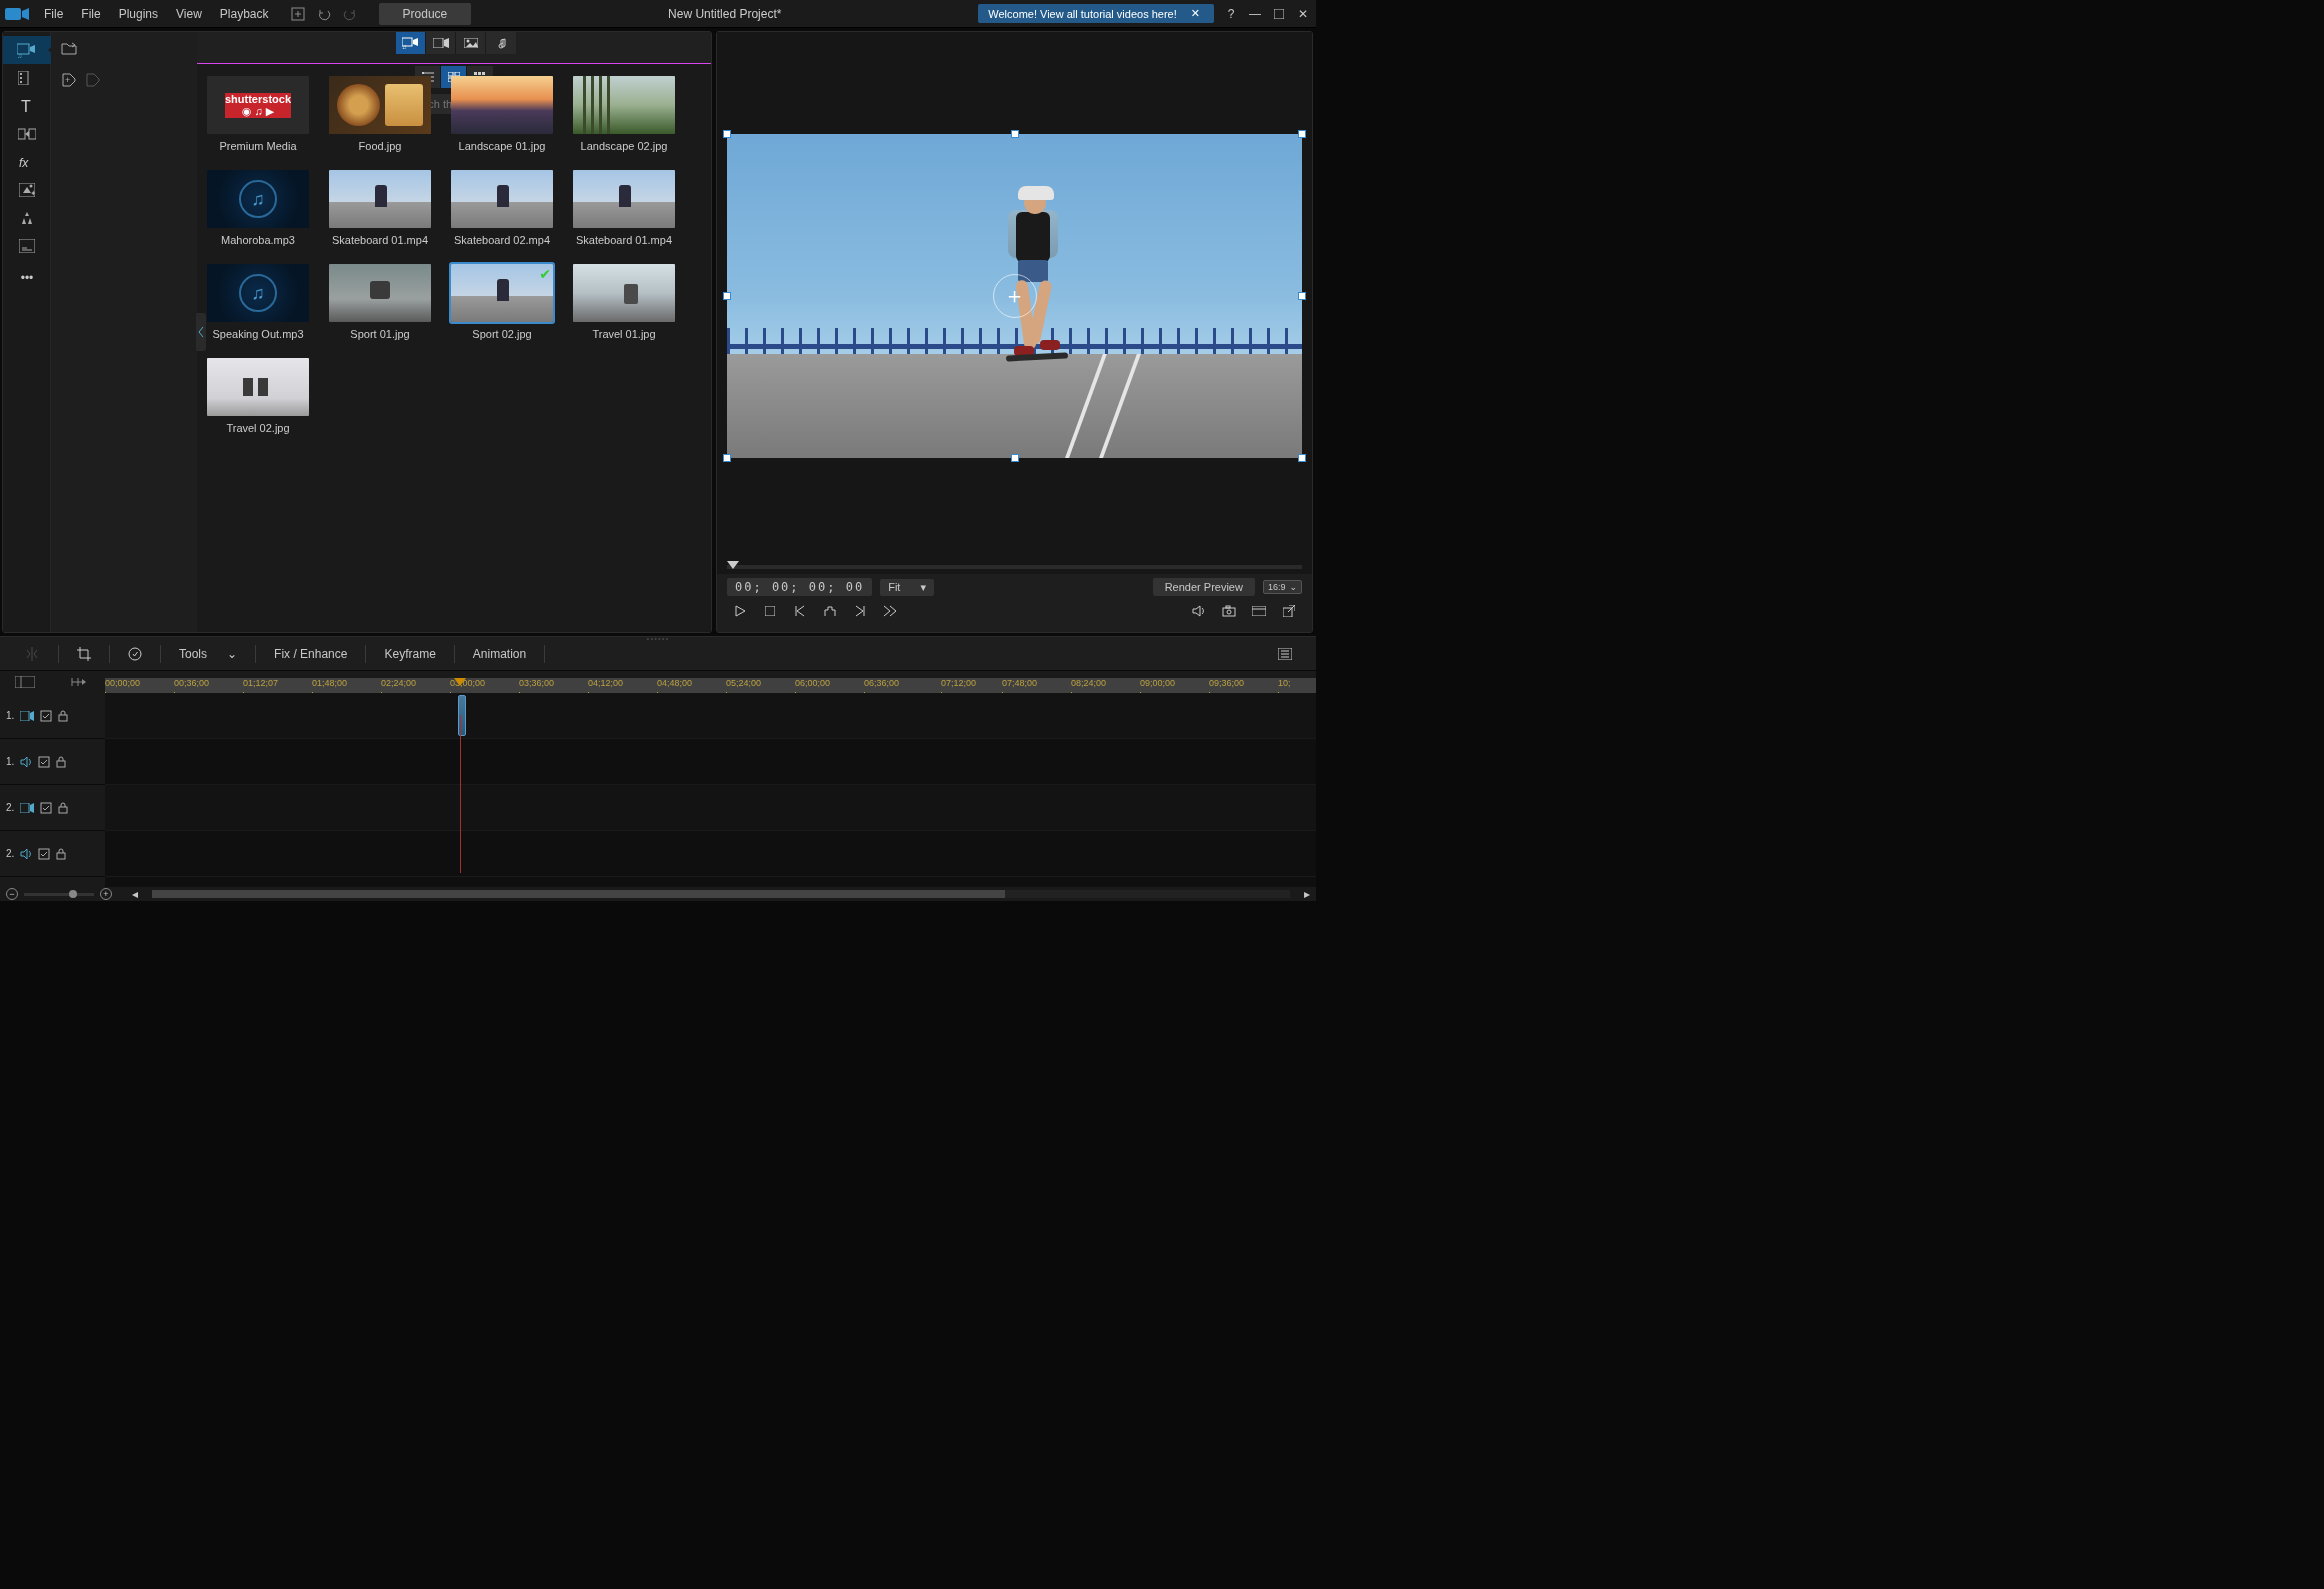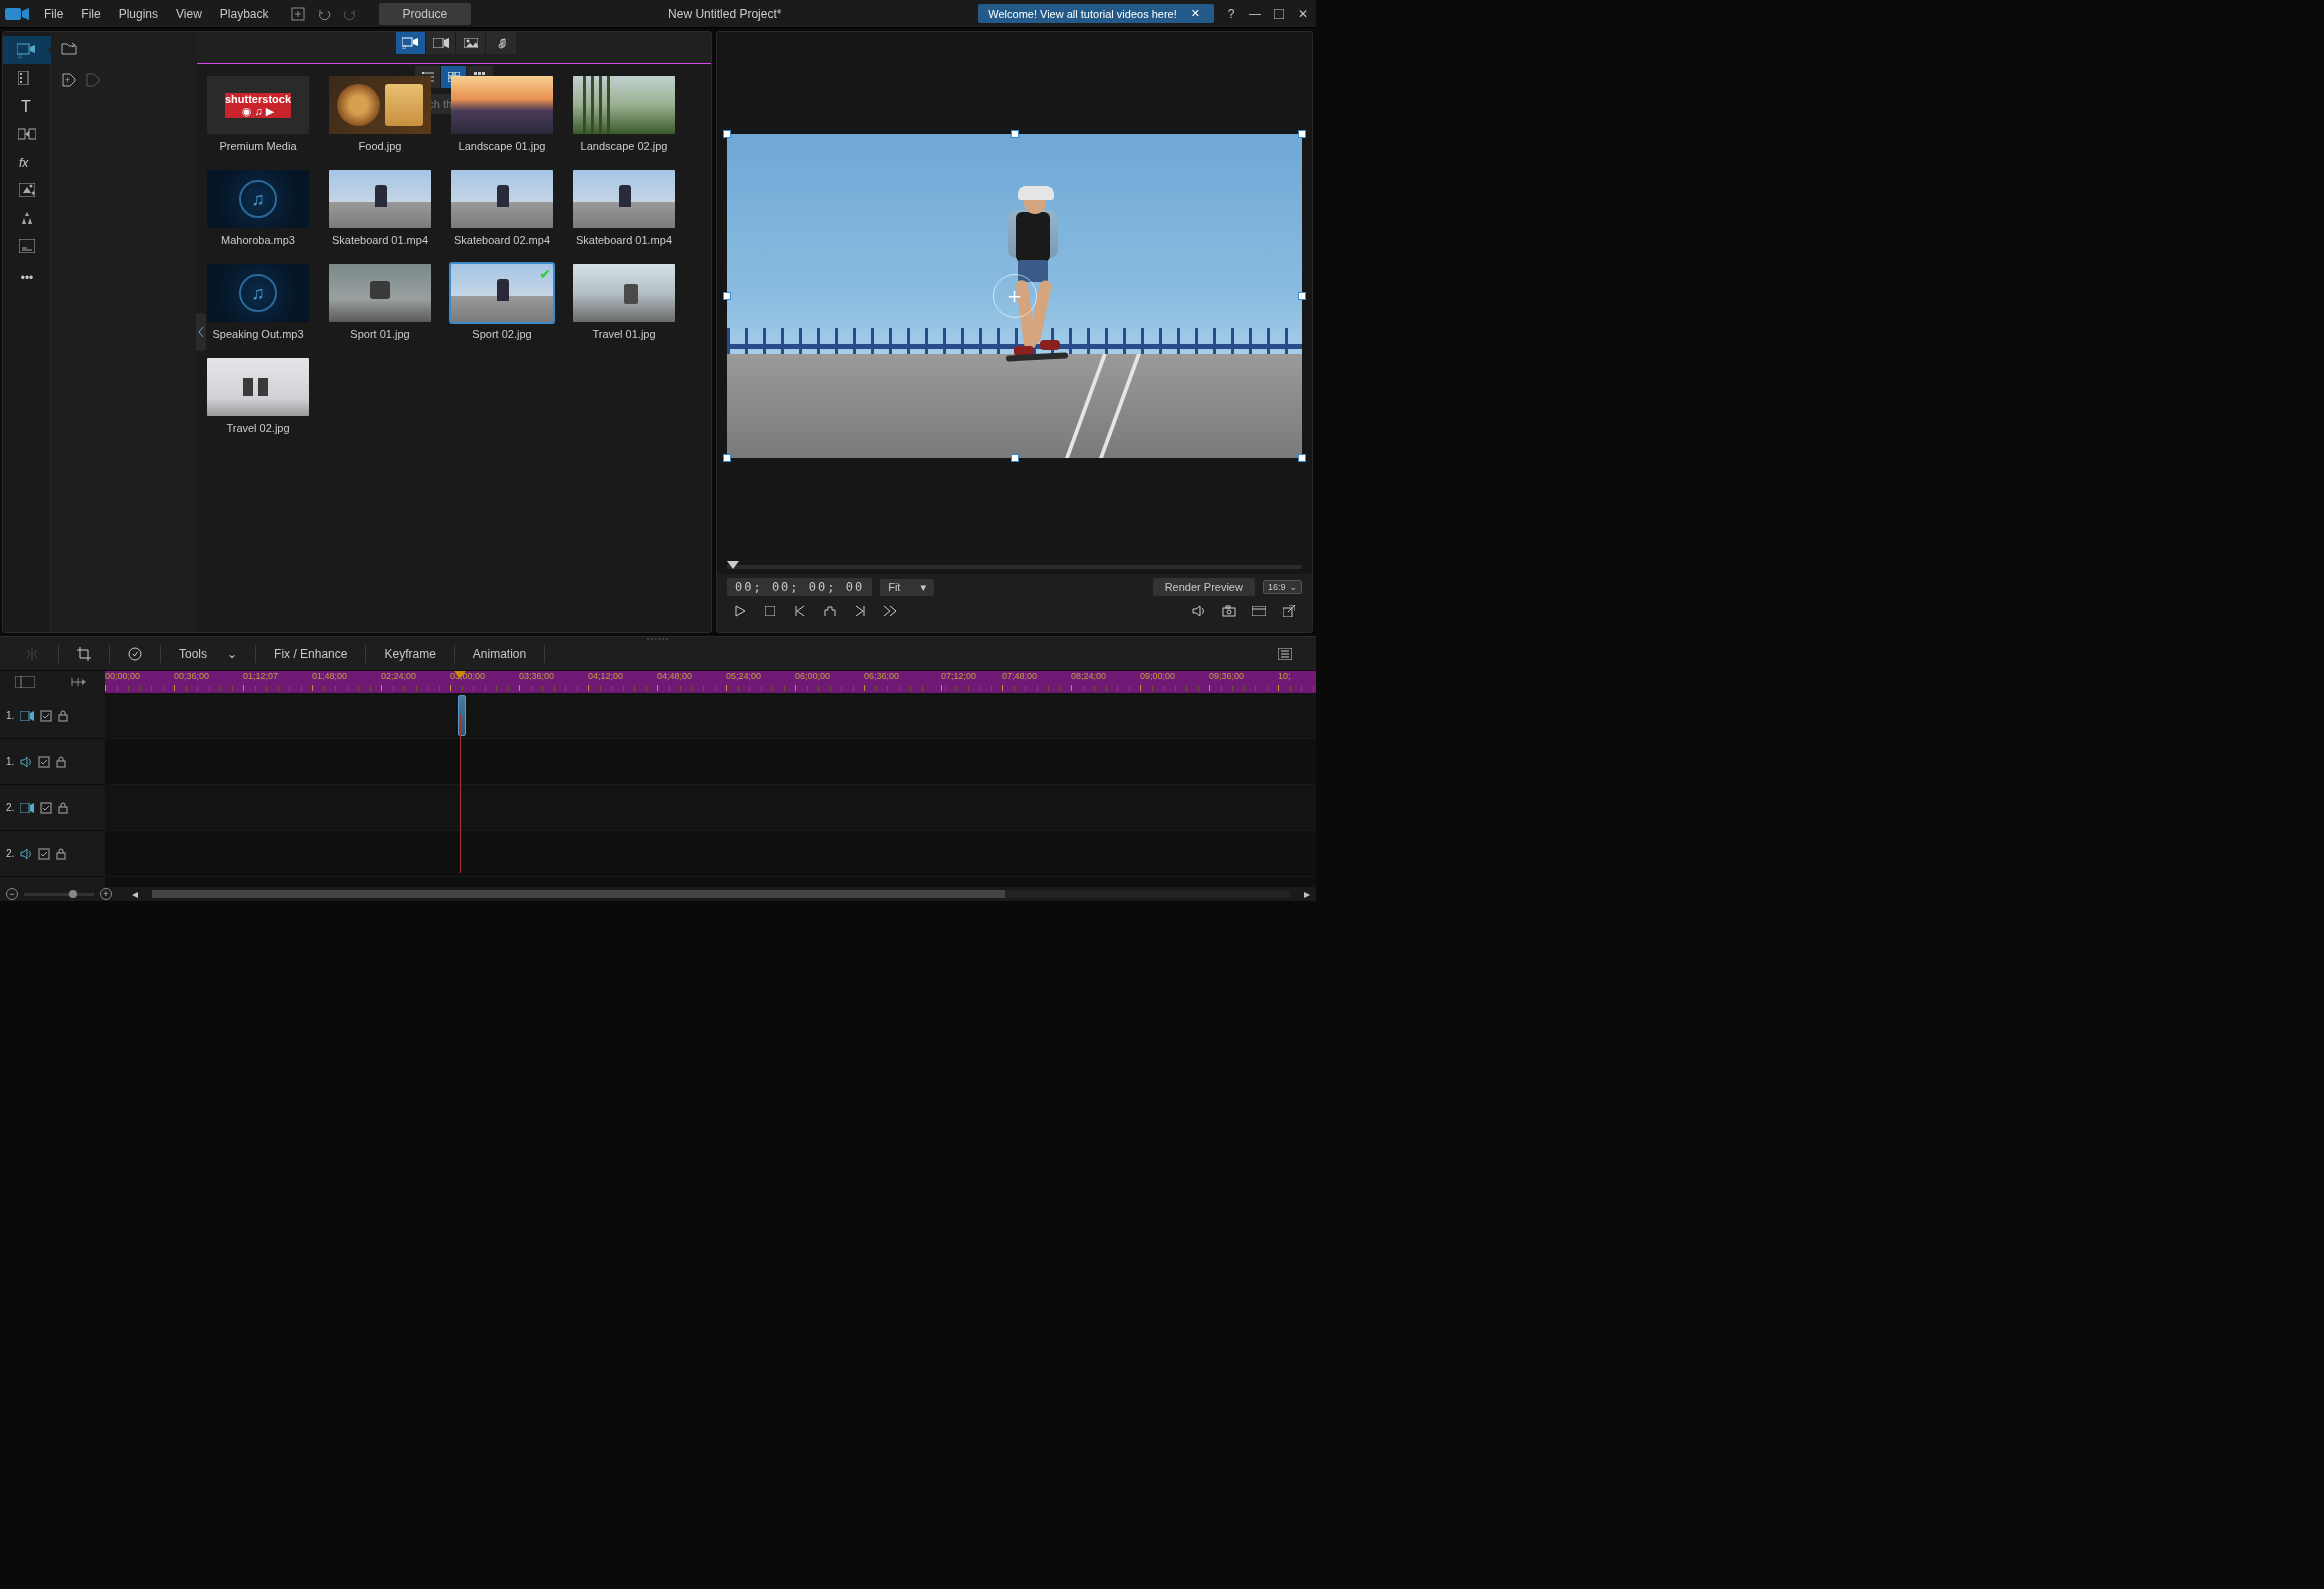--- a/index.html
+++ b/index.html
@@ -73,21 +73,21 @@
 .render-btn { background:#333; padding:3px 12px; border-radius:2px; cursor:pointer; font-size:11px;}
 .aspect-badge { background:#333; padding:1px 4px; font-size:9px; border:1px solid #555; border-radius:2px; display:flex; align-items:center; gap:4px;}
 
 .timeline-area { height: 265px; background: #141414; display: flex; flex-direction: column; border-top: 1px solid #2a2a2a; position:relative;}
 .tl-gripper { position:absolute; top:-3px; left:50%; transform:translateX(-50%); color:#444; font-size:8px; letter-spacing:1px;}
 .tl-toolbar { height: 34px; background: #1e1e1e; display: flex; align-items: center; padding: 0 10px; gap: 0; border-bottom:1px solid #0a0a0a;}
 .tl-tool-btn { padding: 0 14px; height:100%; display:flex; align-items:center; cursor:pointer; gap:6px;}
 .tl-sep { width:1px; height:18px; background:#3a3a3a; margin:0 4px;}
 .tl-ruler-row { height: 22px; display: flex; background:#1a1a1a;}
 .tl-track-header-col { width: 105px; background: #1a1a1a; display:flex;}
-.tl-ruler { flex: 1; position: relative; background: #701a75; overflow: hidden; }
+.tl-ruler { flex: 1; position: relative; background: #404040; overflow: hidden; margin-top: 7px; }
 .ruler-tick { position: absolute; top: 0; font-size: 9px; color: #bba040; }
 .ruler-tick::before{content:'';position:absolute;top:14px;left:0;width:1px;height:6px;background:#bba040;}
 .ruler-minor { position:absolute; top:15px; width:1px; height:5px; background:#6a5a30;}
 .playhead { position: absolute; top: 0; width: 0; height: 0; border-left: 6px solid transparent; border-right: 6px solid transparent; border-top: 8px solid #cc8a00; z-index: 10; margin-left:-6px;}
 .playhead-line { position: absolute; width: 1px; background: #aa3030; z-index: 9; top:22px; bottom:14px;}
 .tl-tracks { flex: 1; display: flex; overflow: hidden; background:#0f0f0f;}
 .track-headers { width: 105px; background: #1a1a1a; }
 .track-header { height: 46px; display: flex; align-items: center; padding: 0 6px; gap: 6px; border-bottom: 1px solid #0a0a0a; font-size:10px;}
 .track-body { flex: 1; position: relative; }
 .track-row { height: 46px; border-bottom: 1px solid #1a1a1a; position: relative; background:#131313;}

